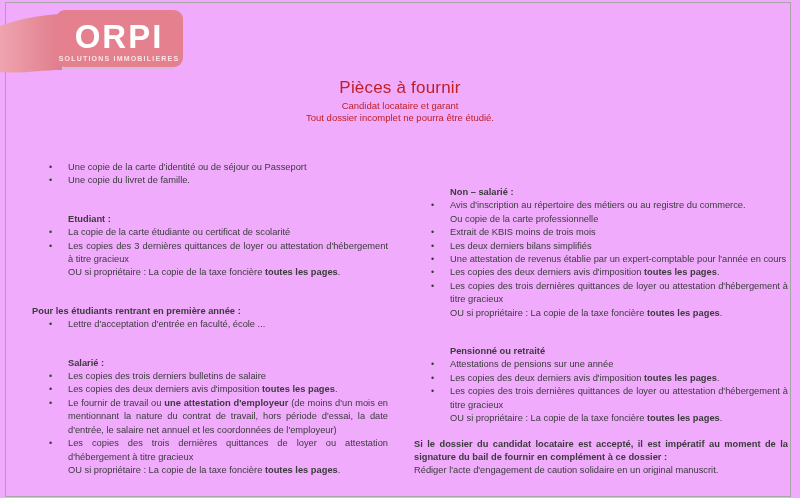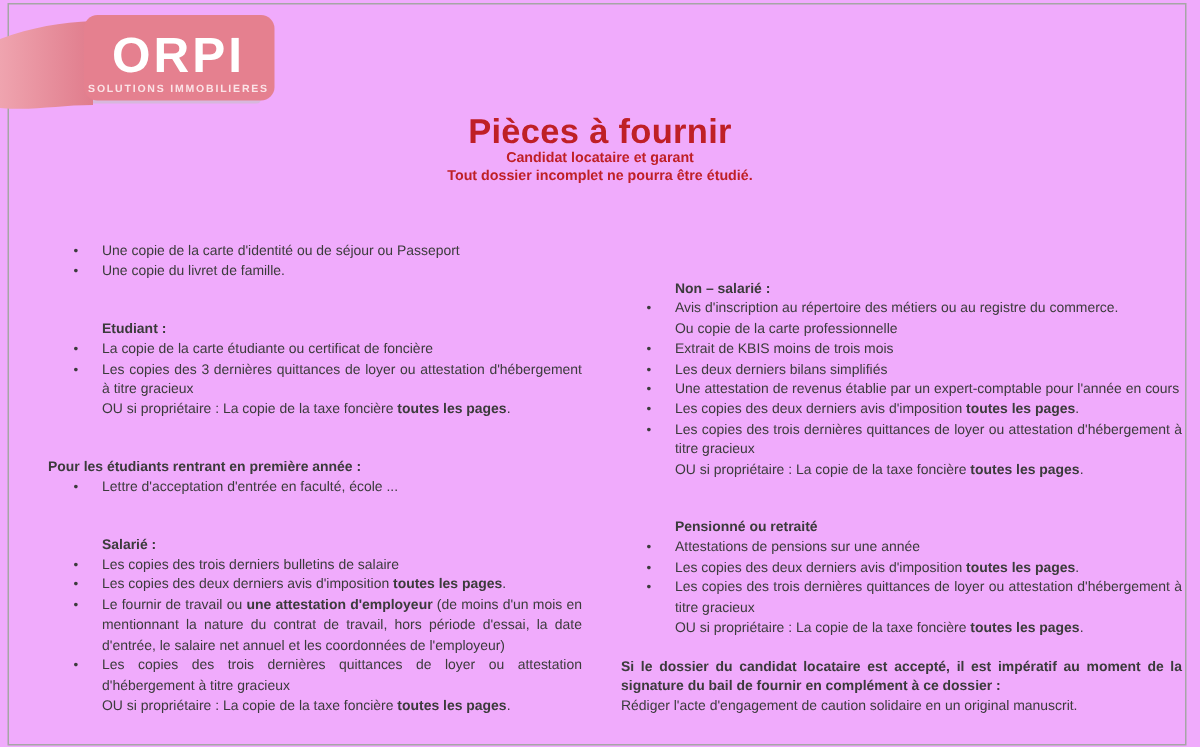--- a/index.html
+++ b/index.html
@@ -16,25 +16,25 @@
     border:1px solid var(--border-color, #a6a6a6);
     pointer-events:none;
   }
 
   
   .logo { position:absolute; left:0; top:4px; width:205px; height:76px; }
 
   
   .header { position:absolute; left:0; top:77px; width:800px; text-align:center; }
   .title {
-    font-size:23px; font-weight:700; letter-spacing:.2px;
+    font-size:17px; font-weight:400; letter-spacing:.2px;
     color:var(--accent, #bf2026); line-height:21px;
   }
   .subtitle {
-    font-size:9.5px; font-weight:700;
+    font-size:9.5px; font-weight:400;
     color:var(--accent, #bf2026); line-height:12px;
   }
   .subtitle.first { margin-top:2px; }
 
   
   .col { position:absolute; top:161px; font-size:9.3px; line-height:13.4px; }
   .col-left  { left:32px;  width:356px; }
   .col-right { left:414px; width:374px; }
 
   .section { margin-bottom:12px; }
@@ -93,21 +93,21 @@
         </div>
         <div class="item bullet">
           <span class="dot">•</span>
           <span class="txt"><span>Une copie du livret de famille.</span></span>
         </div>
       </div>
       <div class="section">
         <div class="sec-heading">Etudiant :</div>
         <div class="item bullet">
           <span class="dot">•</span>
-          <span class="txt"><span>La copie de la carte étudiante ou certificat de foncière</span></span>
+          <span class="txt"><span>La copie de la carte étudiante ou certificat de scolarité</span></span>
         </div>
         <div class="item bullet">
           <span class="dot">•</span>
           <span class="txt"><span>Les copies des 3 dernières quittances de loyer ou attestation d'hébergement à titre gracieux</span></span>
         </div>
         <div class="item sub">
           <span class="txt"><span>OU si propriétaire : La copie de la taxe foncière </span><span class="b">toutes les pages</span><span>.</span></span>
         </div>
       </div>
       <div class="section">

